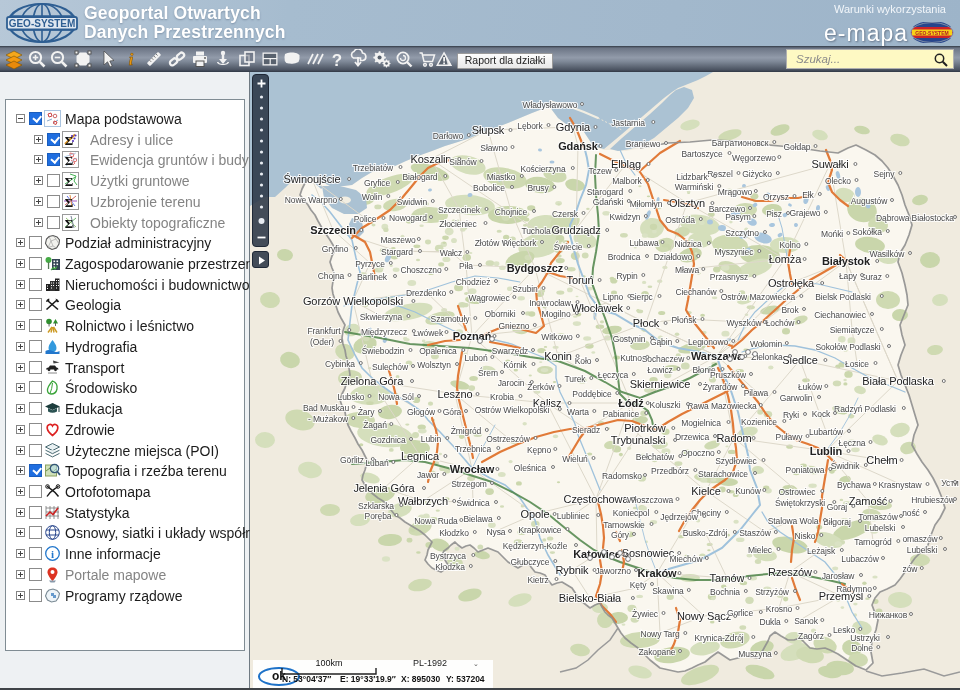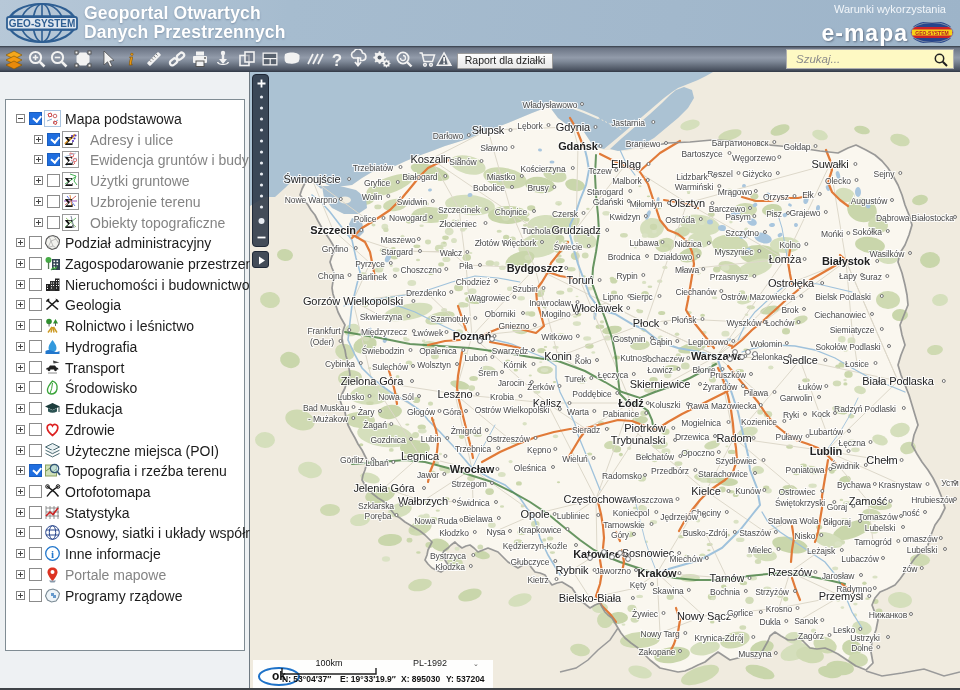--- a/index.html
+++ b/index.html
@@ -1,21 +1,21 @@
 <!DOCTYPE html>
 <html><head><meta charset="utf-8"><style>
 *{margin:0;padding:0;box-sizing:border-box;}
 html,body{width:960px;height:690px;overflow:hidden;font-family:"Liberation Sans",sans-serif;}
 #app{position:relative;width:960px;height:690px;background:#e8e8e8;}
 #hdr{position:absolute;left:0;top:0;width:960px;height:46px;
  background:linear-gradient(100deg,#b7c8d8 0%,#a6bccf 30%,#a2b8cc 70%,#9db4c9 100%);}
 #hdr .ttl{position:absolute;left:84px;top:4px;color:#fff;font-size:17.5px;font-weight:bold;line-height:19px;
  text-shadow:0 1px 2px rgba(40,60,90,.35);letter-spacing:.2px;}
 #hdr .war{position:absolute;right:14px;top:3px;color:#f2f6fa;font-size:11px;}
-#hdr .emapa{position:absolute;right:52px;top:20px;color:#fff;font-size:23px;font-weight:bold;letter-spacing:1px;
+#hdr .emapa{position:absolute;right:52px;top:20px;color:#fff;font-size:23px;font-weight:normal;letter-spacing:1px;
  text-shadow:1px 1px 2px rgba(60,70,90,.6);}
 #tbar{position:absolute;left:0;top:46px;width:960px;height:26px;
  background:linear-gradient(to bottom,#323a46 0%,#6c7585 8%,#929baa 45%,#7e8897 60%,#4a5260 92%,#303844 100%);}
 .ticon{position:absolute;top:3px;width:20px;height:20px;}
 #rapbtn{position:absolute;left:457px;top:7px;width:96px;height:16px;background:linear-gradient(#fdfdfd,#e8e8e8);
  border:1px solid #9a9a9a;border-radius:1px;font-size:10.5px;color:#222;text-align:center;line-height:13px;}
 #srch{position:absolute;left:786px;top:49px;width:168px;height:20px;background:#fef9c3;border:1px solid #b0b0b0;}
 #srch .ph{position:absolute;left:9px;top:3px;color:#8a8a8a;font-style:italic;font-size:11.5px;}
 #panel{position:absolute;left:0;top:72px;width:250px;height:618px;background:#eef1f3;border-right:1px solid #6f7a82;}
 #tabs{position:absolute;left:0;top:0;width:250px;height:27px;background:linear-gradient(#f4f6f7,#e9edf0);}

